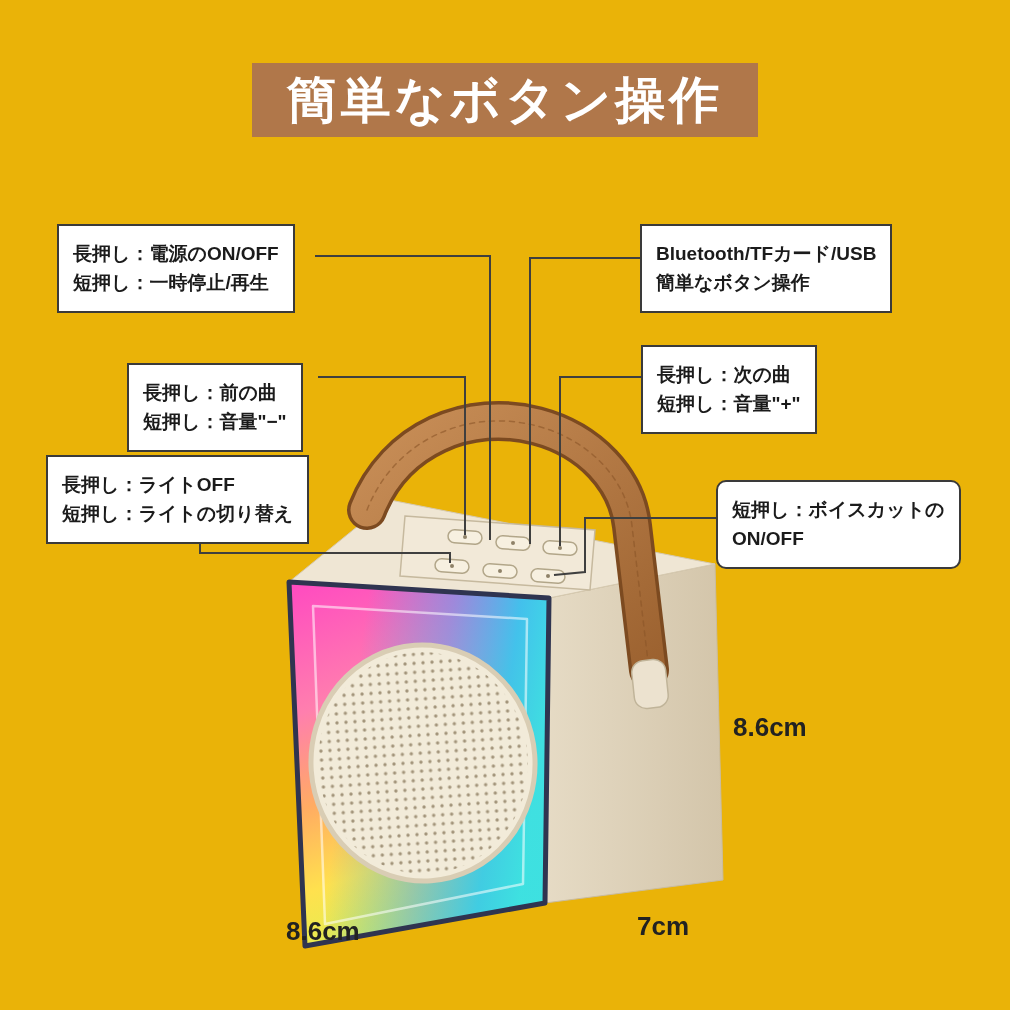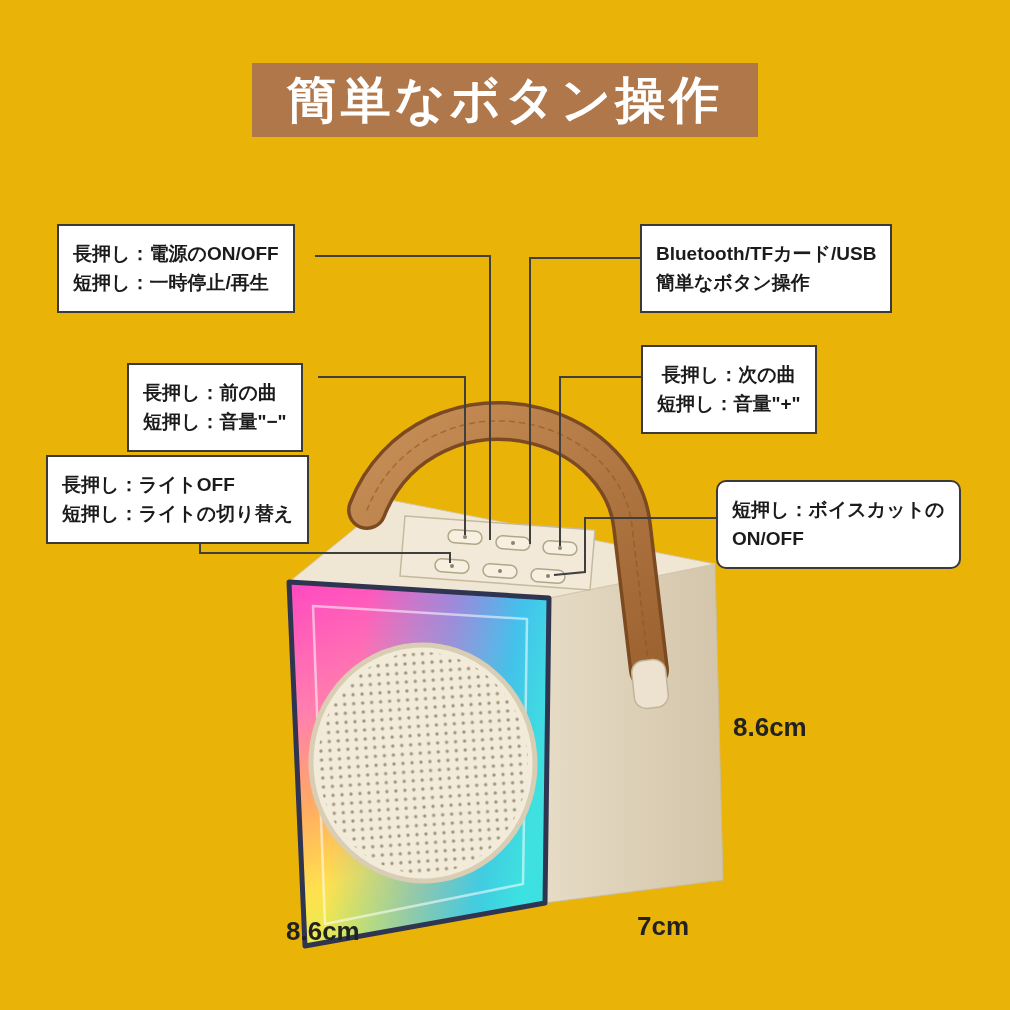--- a/index.html
+++ b/index.html
@@ -19,21 +19,21 @@
 
   .callout {
     position:absolute; background:#ffffff; border:2px solid #3a3a3a;
     padding:14px 14px; font-size:19px; font-weight:600; line-height:1.5;
     white-space:nowrap; z-index:3; color:#1b1b1b;
   }
   .callout span { display:block; }
   #c-power { left:57px;  top:224px; }
   #c-mode  { left:640px; top:224px; }
   #c-prev  { left:127px; top:345px;margin-top:18px; }
-  #c-next  { left:641px; top:345px;text-align:center; }
+  #c-next  { left:641px; top:345px; }
   #c-light { left:46px;  top:455px; }
   #c-voice { left:716px; top:480px;border-radius:10px; }
 
   .speaker    { position:absolute; left:255px; top:398px; z-index:1; }
   .connectors { position:absolute; left:0; top:0; z-index:2; pointer-events:none; }
 
   .dim { position:absolute; font-size:26px; font-weight:600; color:#222; z-index:3; }
   #dim-h { left:733px; top:712px; }
   #dim-w { left:286px; top:916px; }
   #dim-d { left:637px; top:911px; }

